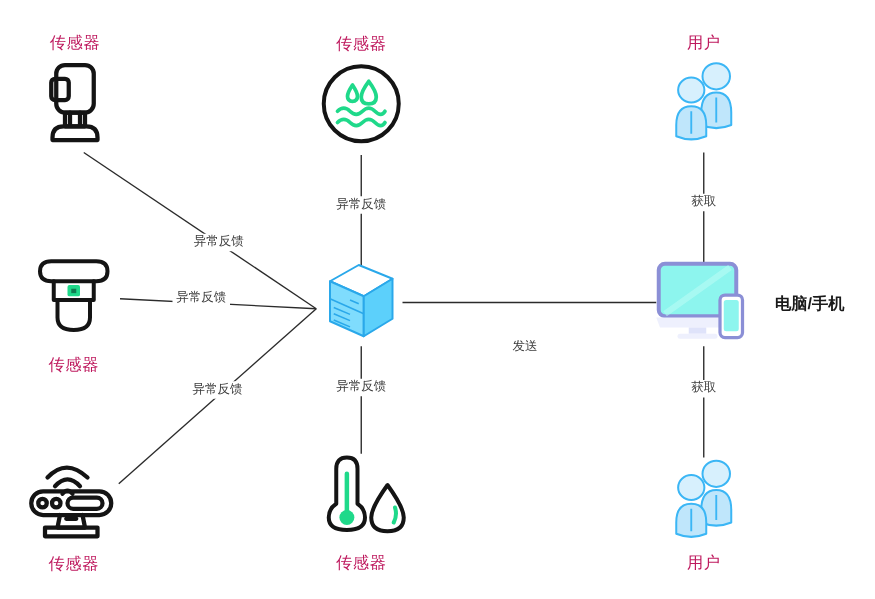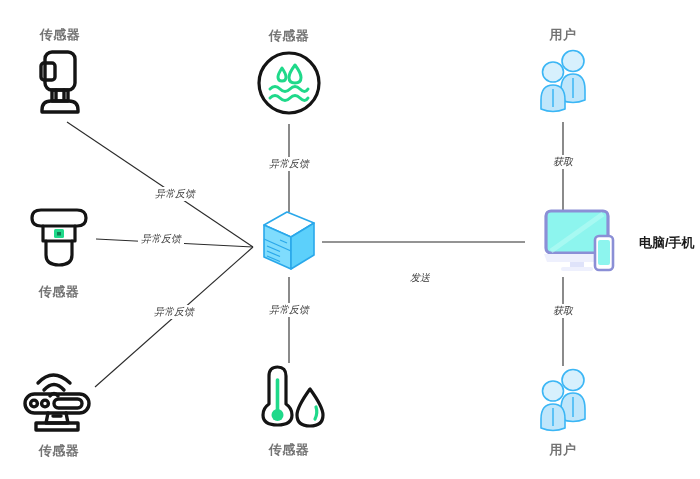--- a/index.html
+++ b/index.html
@@ -30,22 +30,22 @@
     display: flex;
     flex-direction: column;
     align-items: center;
     justify-content: center;
   }
   .node-icon {
     display: block;
   }
   .node-label {
     font-size: 13px;
-    font-weight: bold;
-    color: #737373;
+    font-weight: normal;
+    color: #be185d;
     letter-spacing: 0.5px;
     white-space: nowrap;
     line-height: 1.1;
   }
   .label-above { margin-bottom: 6px; }
   .label-below { margin-top: 6px; }
   .node-label-side {
     position: absolute;
     font-size: 13px;
     font-weight: bold;
@@ -54,21 +54,20 @@
   }
   .edge-label {
     position: absolute;
     font-size: 10px;
     color: #3d3d3d;
     background: #ffffff;
     padding: 1px 3px;
     white-space: nowrap;
     transform: translate(-50%, -50%);
     line-height: 1.2;
-    font-style: italic;
   }
 </style>
 </head>
 <body>
 
 <div id="canvas">
 
   <svg class="edge-layer" viewBox="0 0 700 479">
     <g stroke="#2b2b2b" stroke-width="1.1" fill="none">
 
@@ -215,21 +214,21 @@
 
         <g>
           <ellipse cx="24" cy="24" rx="10.5" ry="10" fill="#d7f0fd" stroke="#3bb6f5" stroke-width="1.6"></ellipse>
           <path d="M 12 52 Q 12 37 24 37 Q 36 37 36 52 L 36 61 Q 24 66 12 61 Z" fill="#bfe6fb" stroke="#3bb6f5" stroke-width="1.6" stroke-linejoin="round"></path>
           <path d="M 24 41 L 24 59" stroke="#3bb6f5" stroke-width="1.5" fill="none"></path>
         </g>
       </svg>
     </span>
   </div>
 
-  <div class="node" style="left:543px; top:208px; width:78px; height:70px;">
+  <div class="node" style="left:524px; top:208px; width:78px; height:70px;">
     <span class="node-icon">
       <svg width="78" height="66" viewBox="0 0 78 66">
 
         <rect x="3" y="3" width="62" height="42" rx="5" fill="#8df5ee" stroke="#8b8fd6" stroke-width="3.2"></rect>
         <path d="M 8 43 L 60 6" stroke="#b9fbf5" stroke-width="5" fill="none" opacity="0.6"></path>
 
         <path d="M 1 46 L 67 46 L 64 54 L 4 54 Z" fill="#eef0fd"></path>
         <rect x="27" y="54" width="14" height="5" fill="#dfe3fa"></rect>
         <rect x="18" y="59" width="32" height="4" rx="2" fill="#eef0fd"></rect>
 

